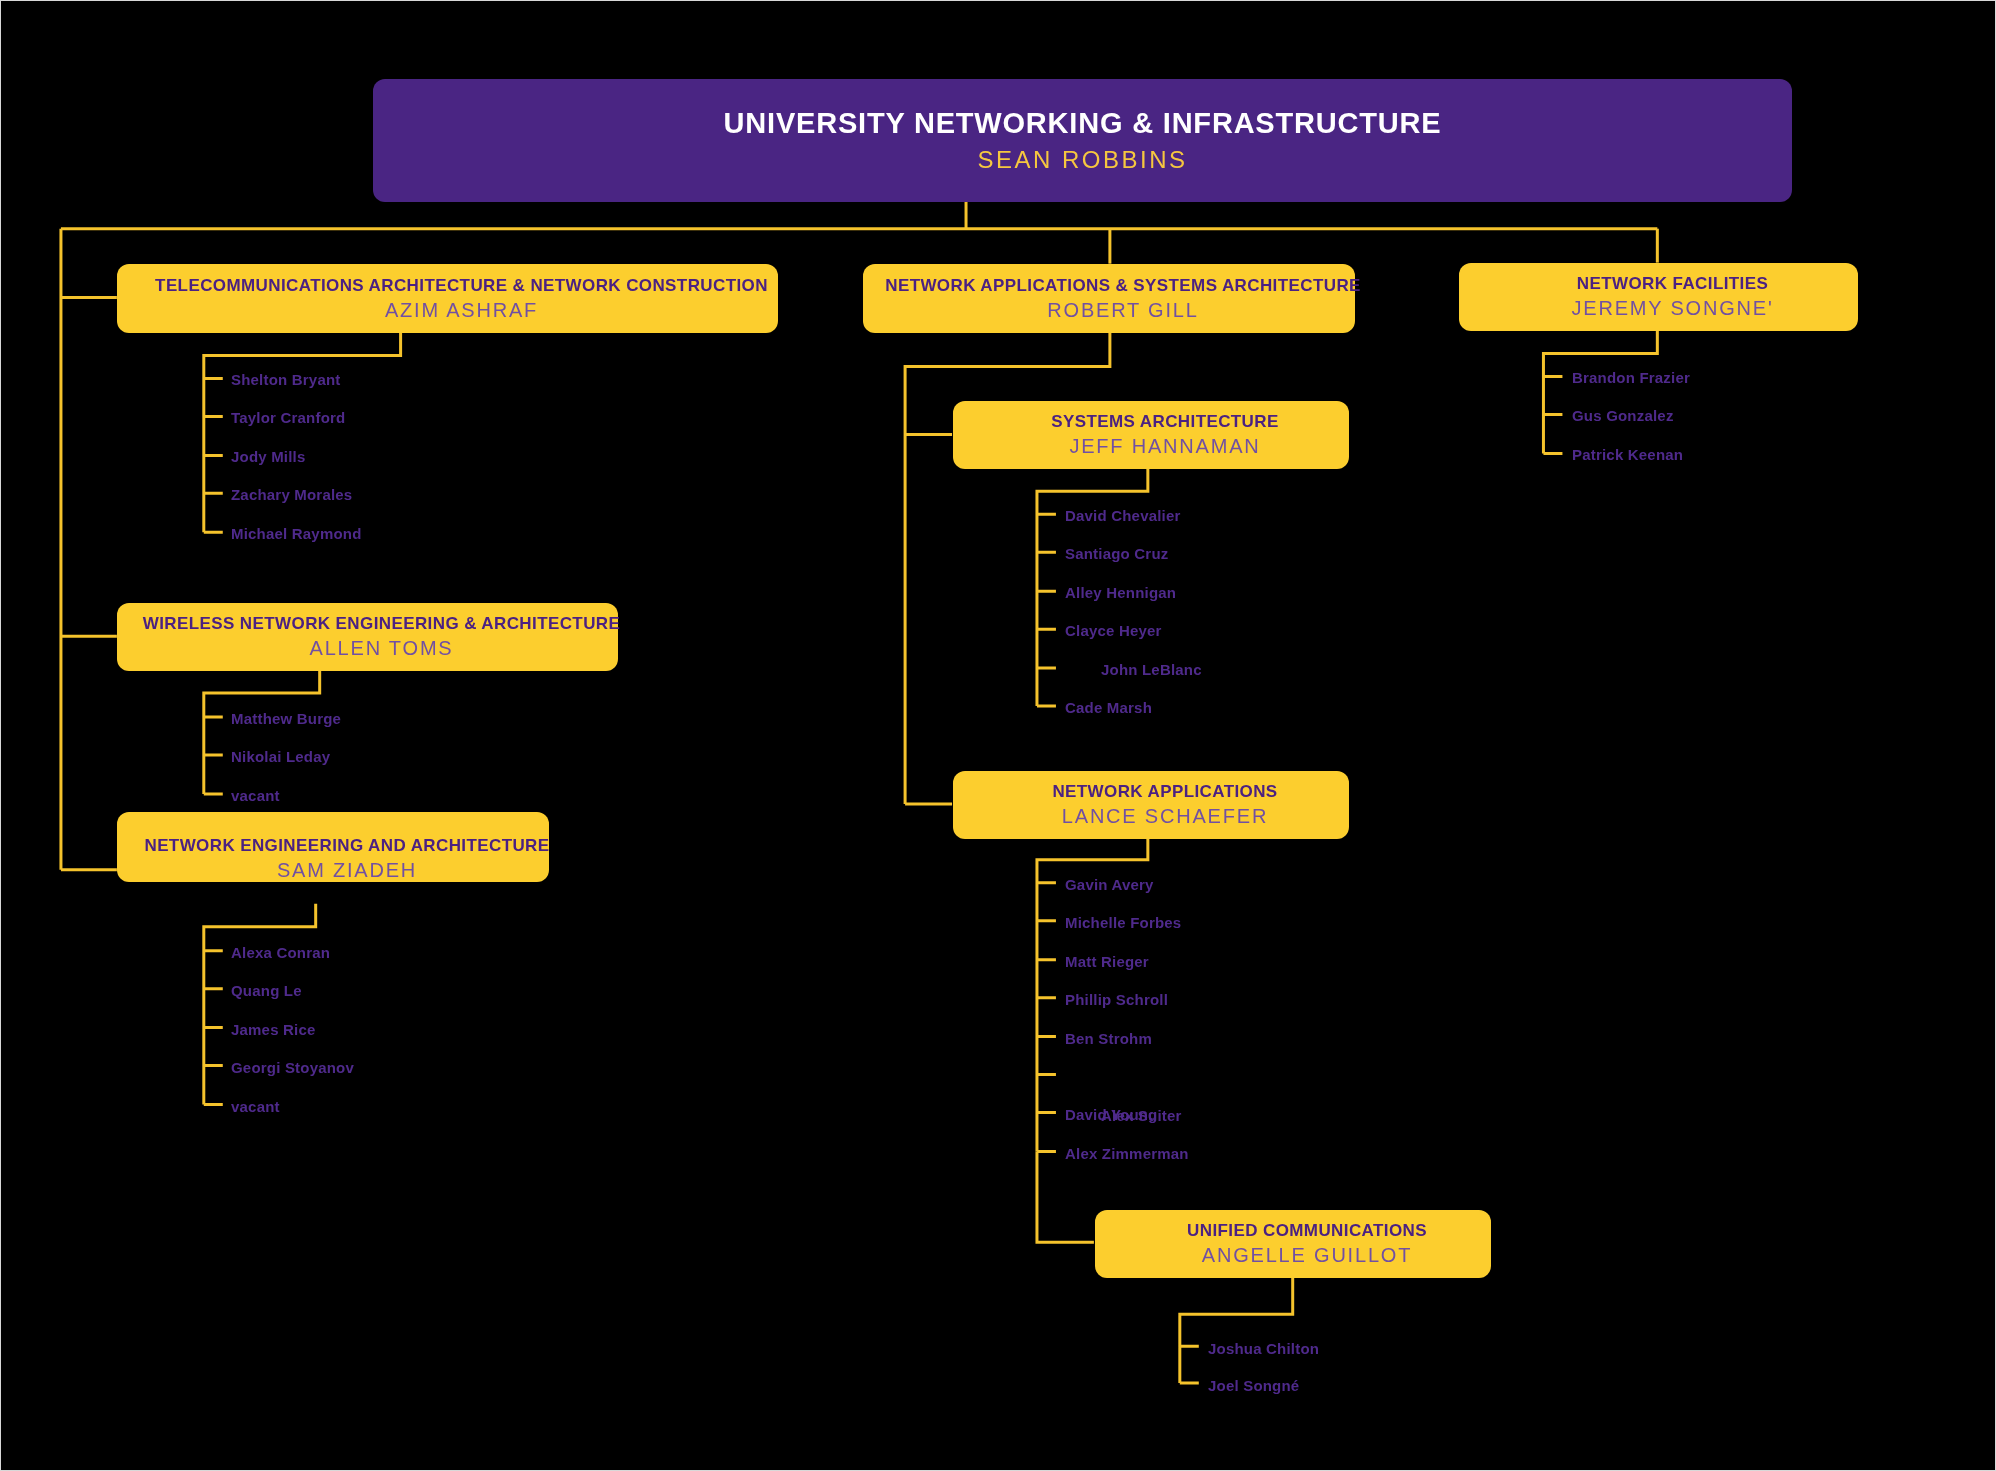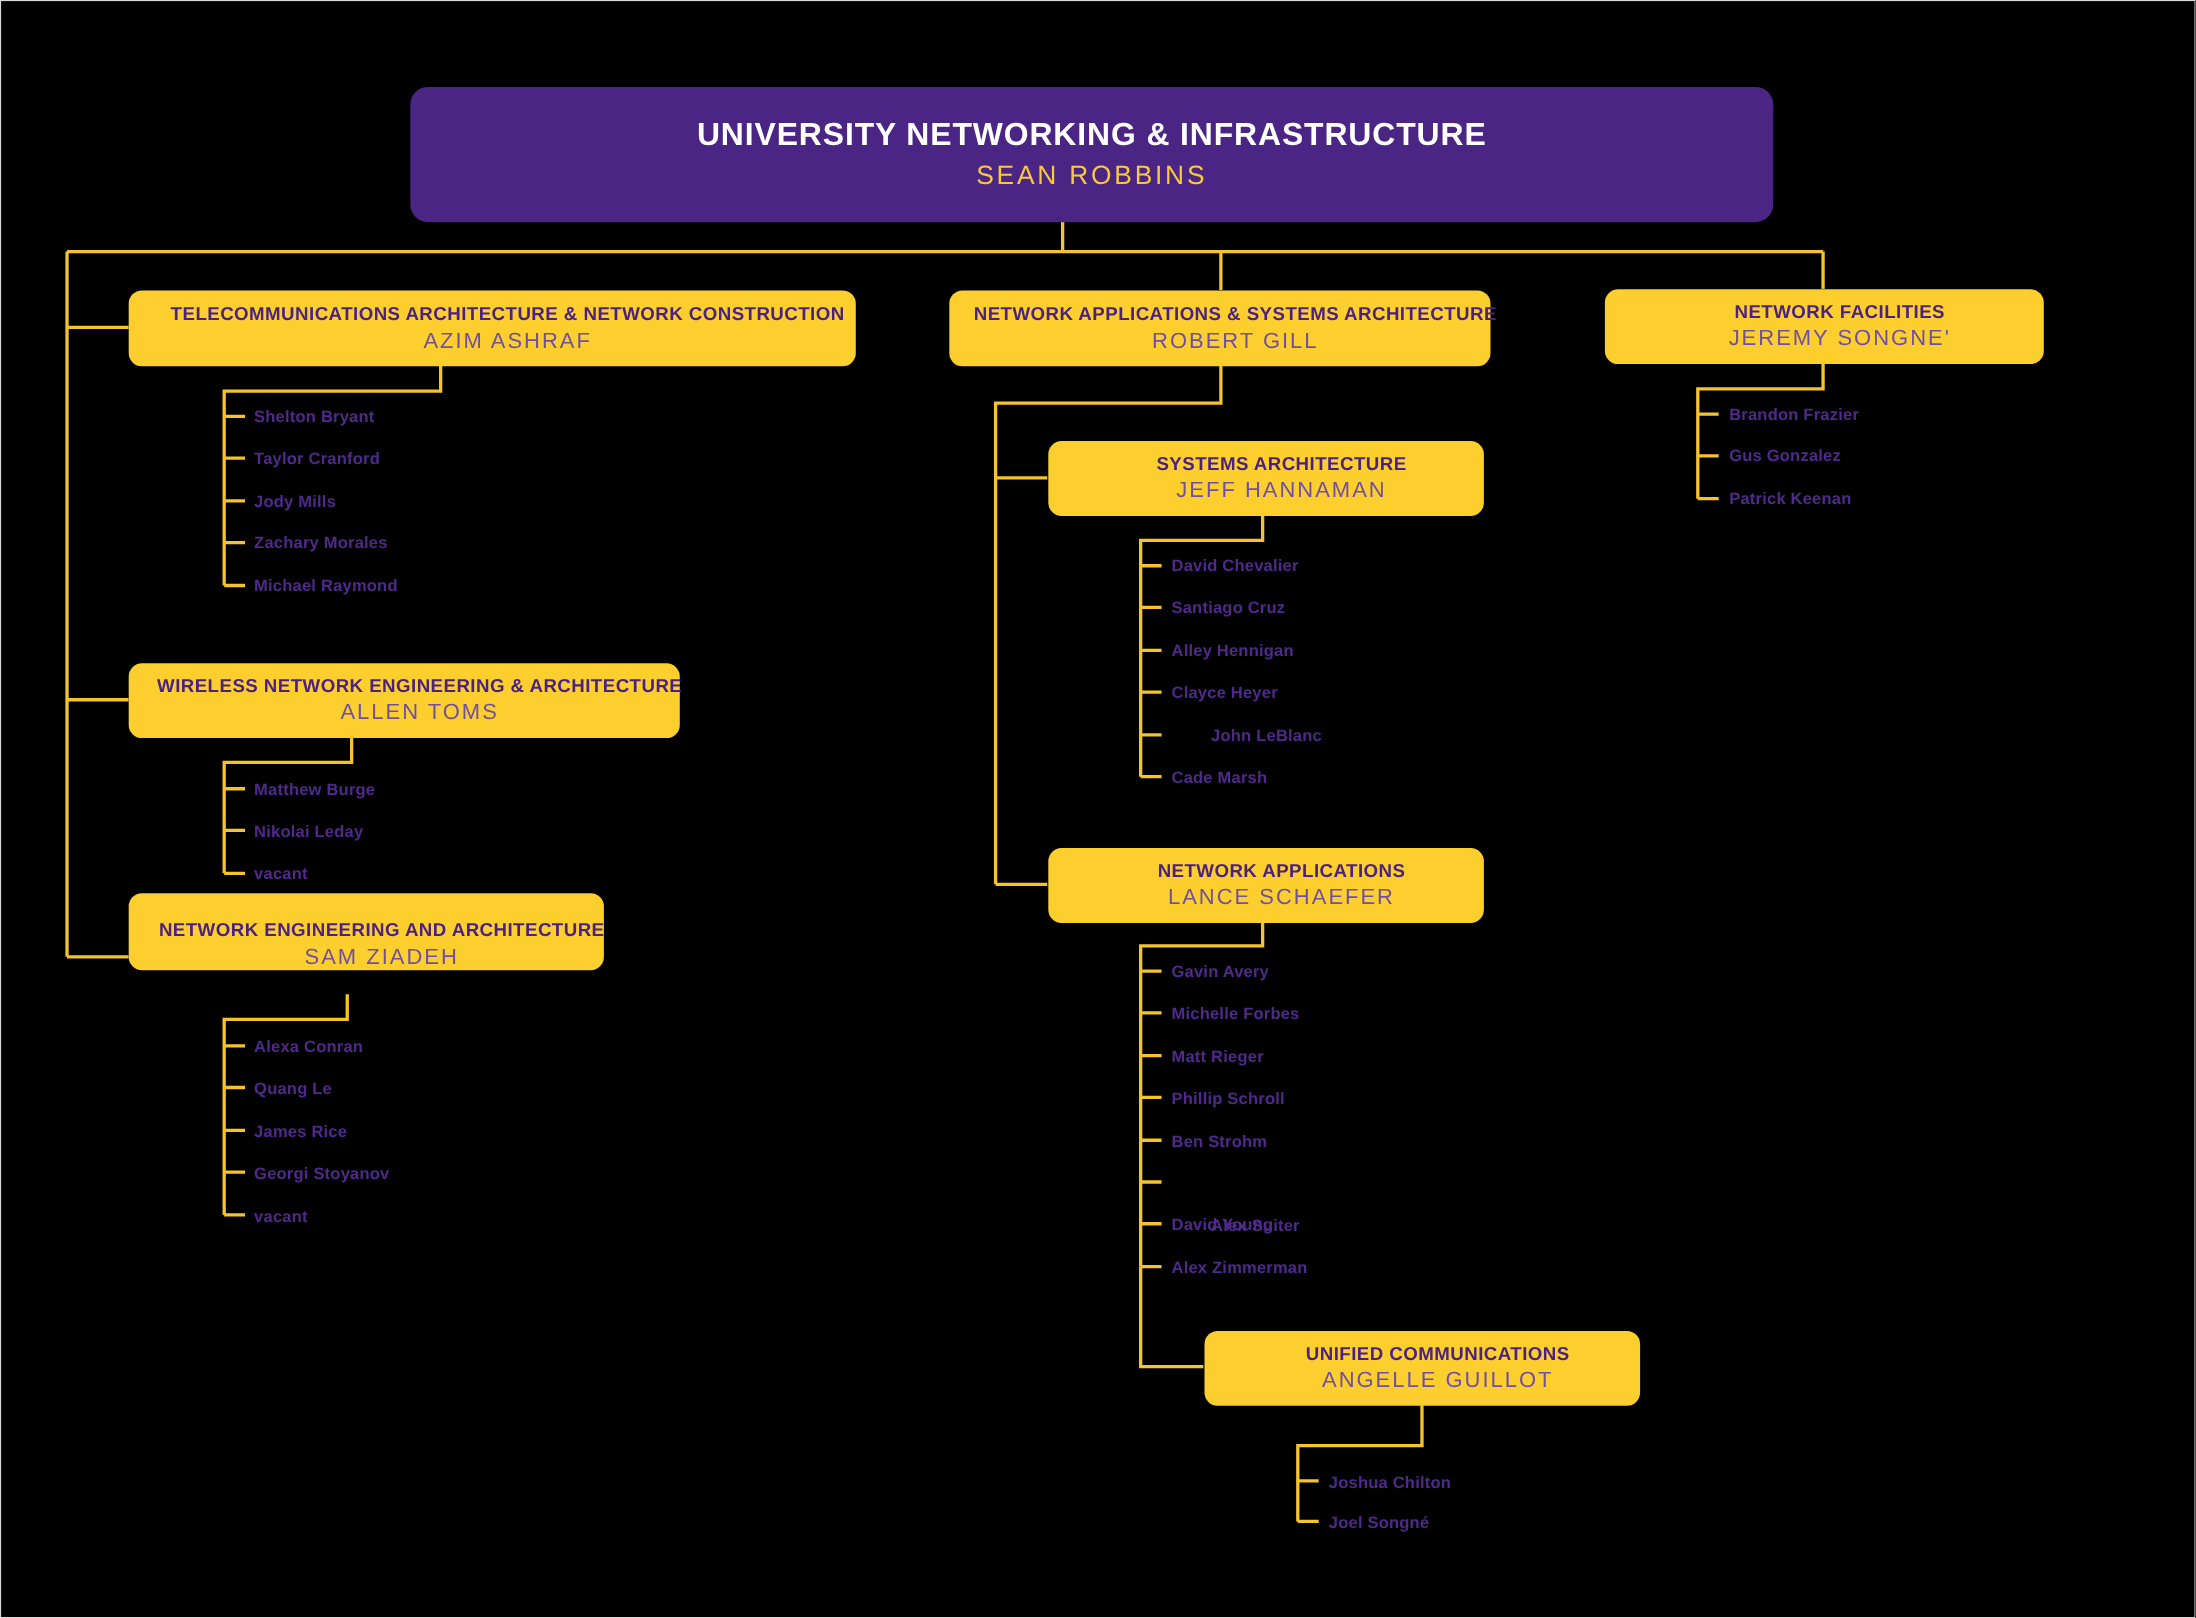--- a/index.html
+++ b/index.html
@@ -75,21 +75,21 @@
       <path d="M1037 1152 V1243 H1094"></path>
       <path d="M400 332 V355 H203 V532 M203 378 H222 M203 416 H222 M203 455 H222 M203 493 H222 M203 532 H222"></path>
       <path d="M319 670 V693 H203 V794 M203 717 H222 M203 755 H222 M203 794 H222"></path>
       <path d="M315 904 V927 H203 V1105 M203 951 H222 M203 989 H222 M203 1028 H222 M203 1066 H222 M203 1105 H222"></path>
       <path d="M1148 468 V491 H1037 V706 M1037 514 H1056 M1037 552 H1056 M1037 591 H1056 M1037 629 H1056 M1037 668 H1056 M1037 706 H1056"></path>
       <path d="M1148 838 V860 H1037 V1152 M1037 883 H1056 M1037 921 H1056 M1037 960 H1056 M1037 998 H1056 M1037 1037 H1056 M1037 1075 H1056 M1037 1113 H1056 M1037 1152 H1056"></path>
       <path d="M1293 1277 V1315 H1180 V1384 M1180 1347 H1199 M1180 1384 H1199"></path>
       <path d="M1658 330 V353 H1544 V453 M1544 376 H1563 M1544 414 H1563 M1544 453 H1563"></path>
     </svg>
 
-  <div class="box root-box" style="left:372px;top:78px;width:1239px;height:123px;">
+  <div class="box root-box" style="left:372px;top:78px;width:1419px;height:123px;border-radius:12px;">
     <div class="root-title">UNIVERSITY NETWORKING &amp; INFRASTRUCTURE</div>
     <div class="root-name">SEAN ROBBINS</div>
   </div>
 
   <div id="boxes-layer">
       <div class="box dept-box" style="left: 116px; top: 263px; width: 661px; height: 69px;">
         <div class="dept-title">TELECOMMUNICATIONS ARCHITECTURE &amp; NETWORK CONSTRUCTION</div>
         <div class="dept-name">AZIM ASHRAF</div>
       </div>
       <div class="member" style="left: 230px; top: 378px;">Shelton Bryant</div>

